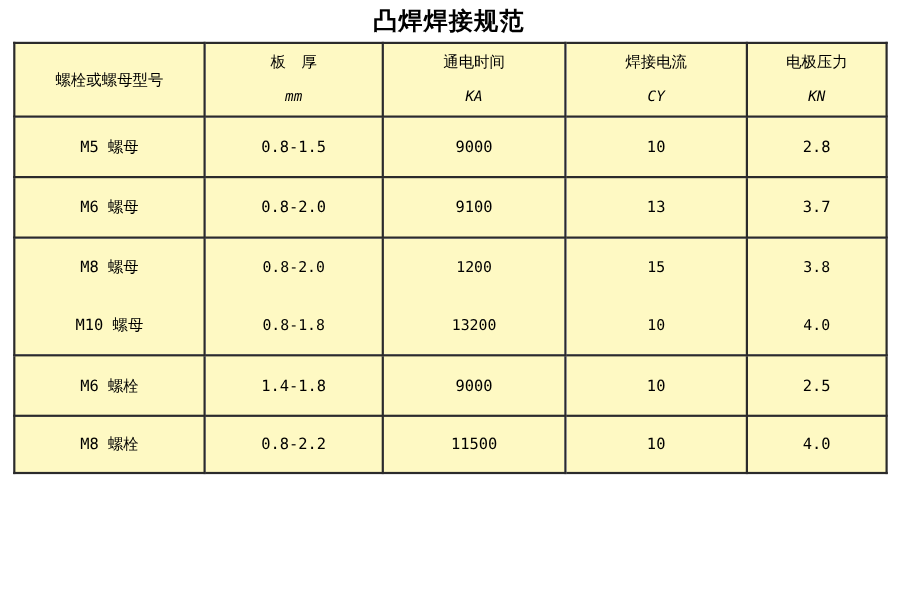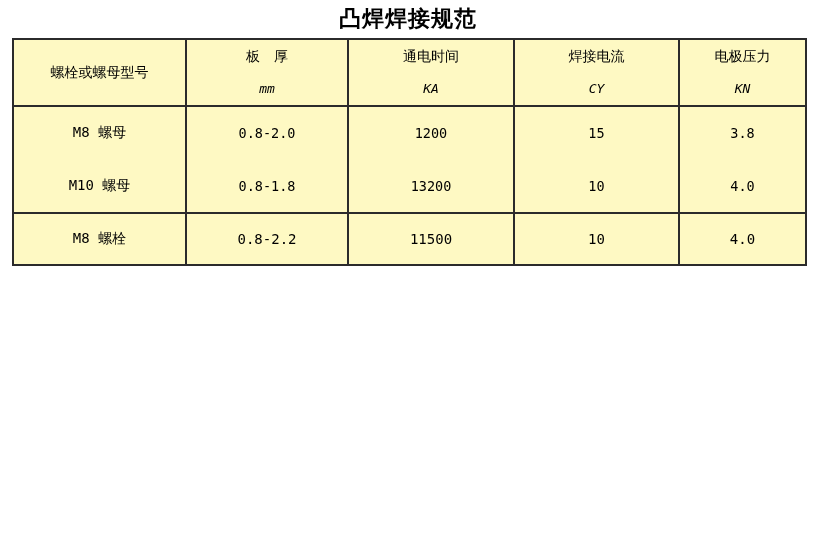--- a/index.html
+++ b/index.html
@@ -106,21 +106,35 @@
         </div>
       </th>
       <th>
         <div class="hdr-stack">
           <span>电极压力</span>
           <span class="hdr-unit">KN</span>
         </div>
       </th>
     </tr>
 
+    <tr class="r55">
+      <td>M5 螺母</td>
+      <td class="num">0.8-1.5</td>
+      <td class="num">9000</td>
+      <td class="num">10</td>
+      <td class="num">2.8</td>
+    </tr>
 
+    <tr class="r55">
+      <td>M6 螺母</td>
+      <td class="num">0.8-2.0</td>
+      <td class="num">9100</td>
+      <td class="num">13</td>
+      <td class="num">3.7</td>
+    </tr>
 
     <tr class="r105">
       <td>
         <div class="dbl-stack">
           <span>M8 螺母</span>
           <span>M10 螺母</span>
         </div>
       </td>
       <td>
         <div class="dbl-stack num">
@@ -142,20 +156,27 @@
       </td>
       <td>
         <div class="dbl-stack num">
           <span>3.8</span>
           <span>4.0</span>
         </div>
       </td>
     </tr>
 
 
+    <tr class="r55">
+      <td>M6 螺栓</td>
+      <td class="num">1.4-1.8</td>
+      <td class="num">9000</td>
+      <td class="num">10</td>
+      <td class="num">2.5</td>
+    </tr>
 
     <tr class="r56">
       <td>M8 螺栓</td>
       <td class="num">0.8-2.2</td>
       <td class="num">11500</td>
       <td class="num">10</td>
       <td class="num">4.0</td>
     </tr>
 
 

